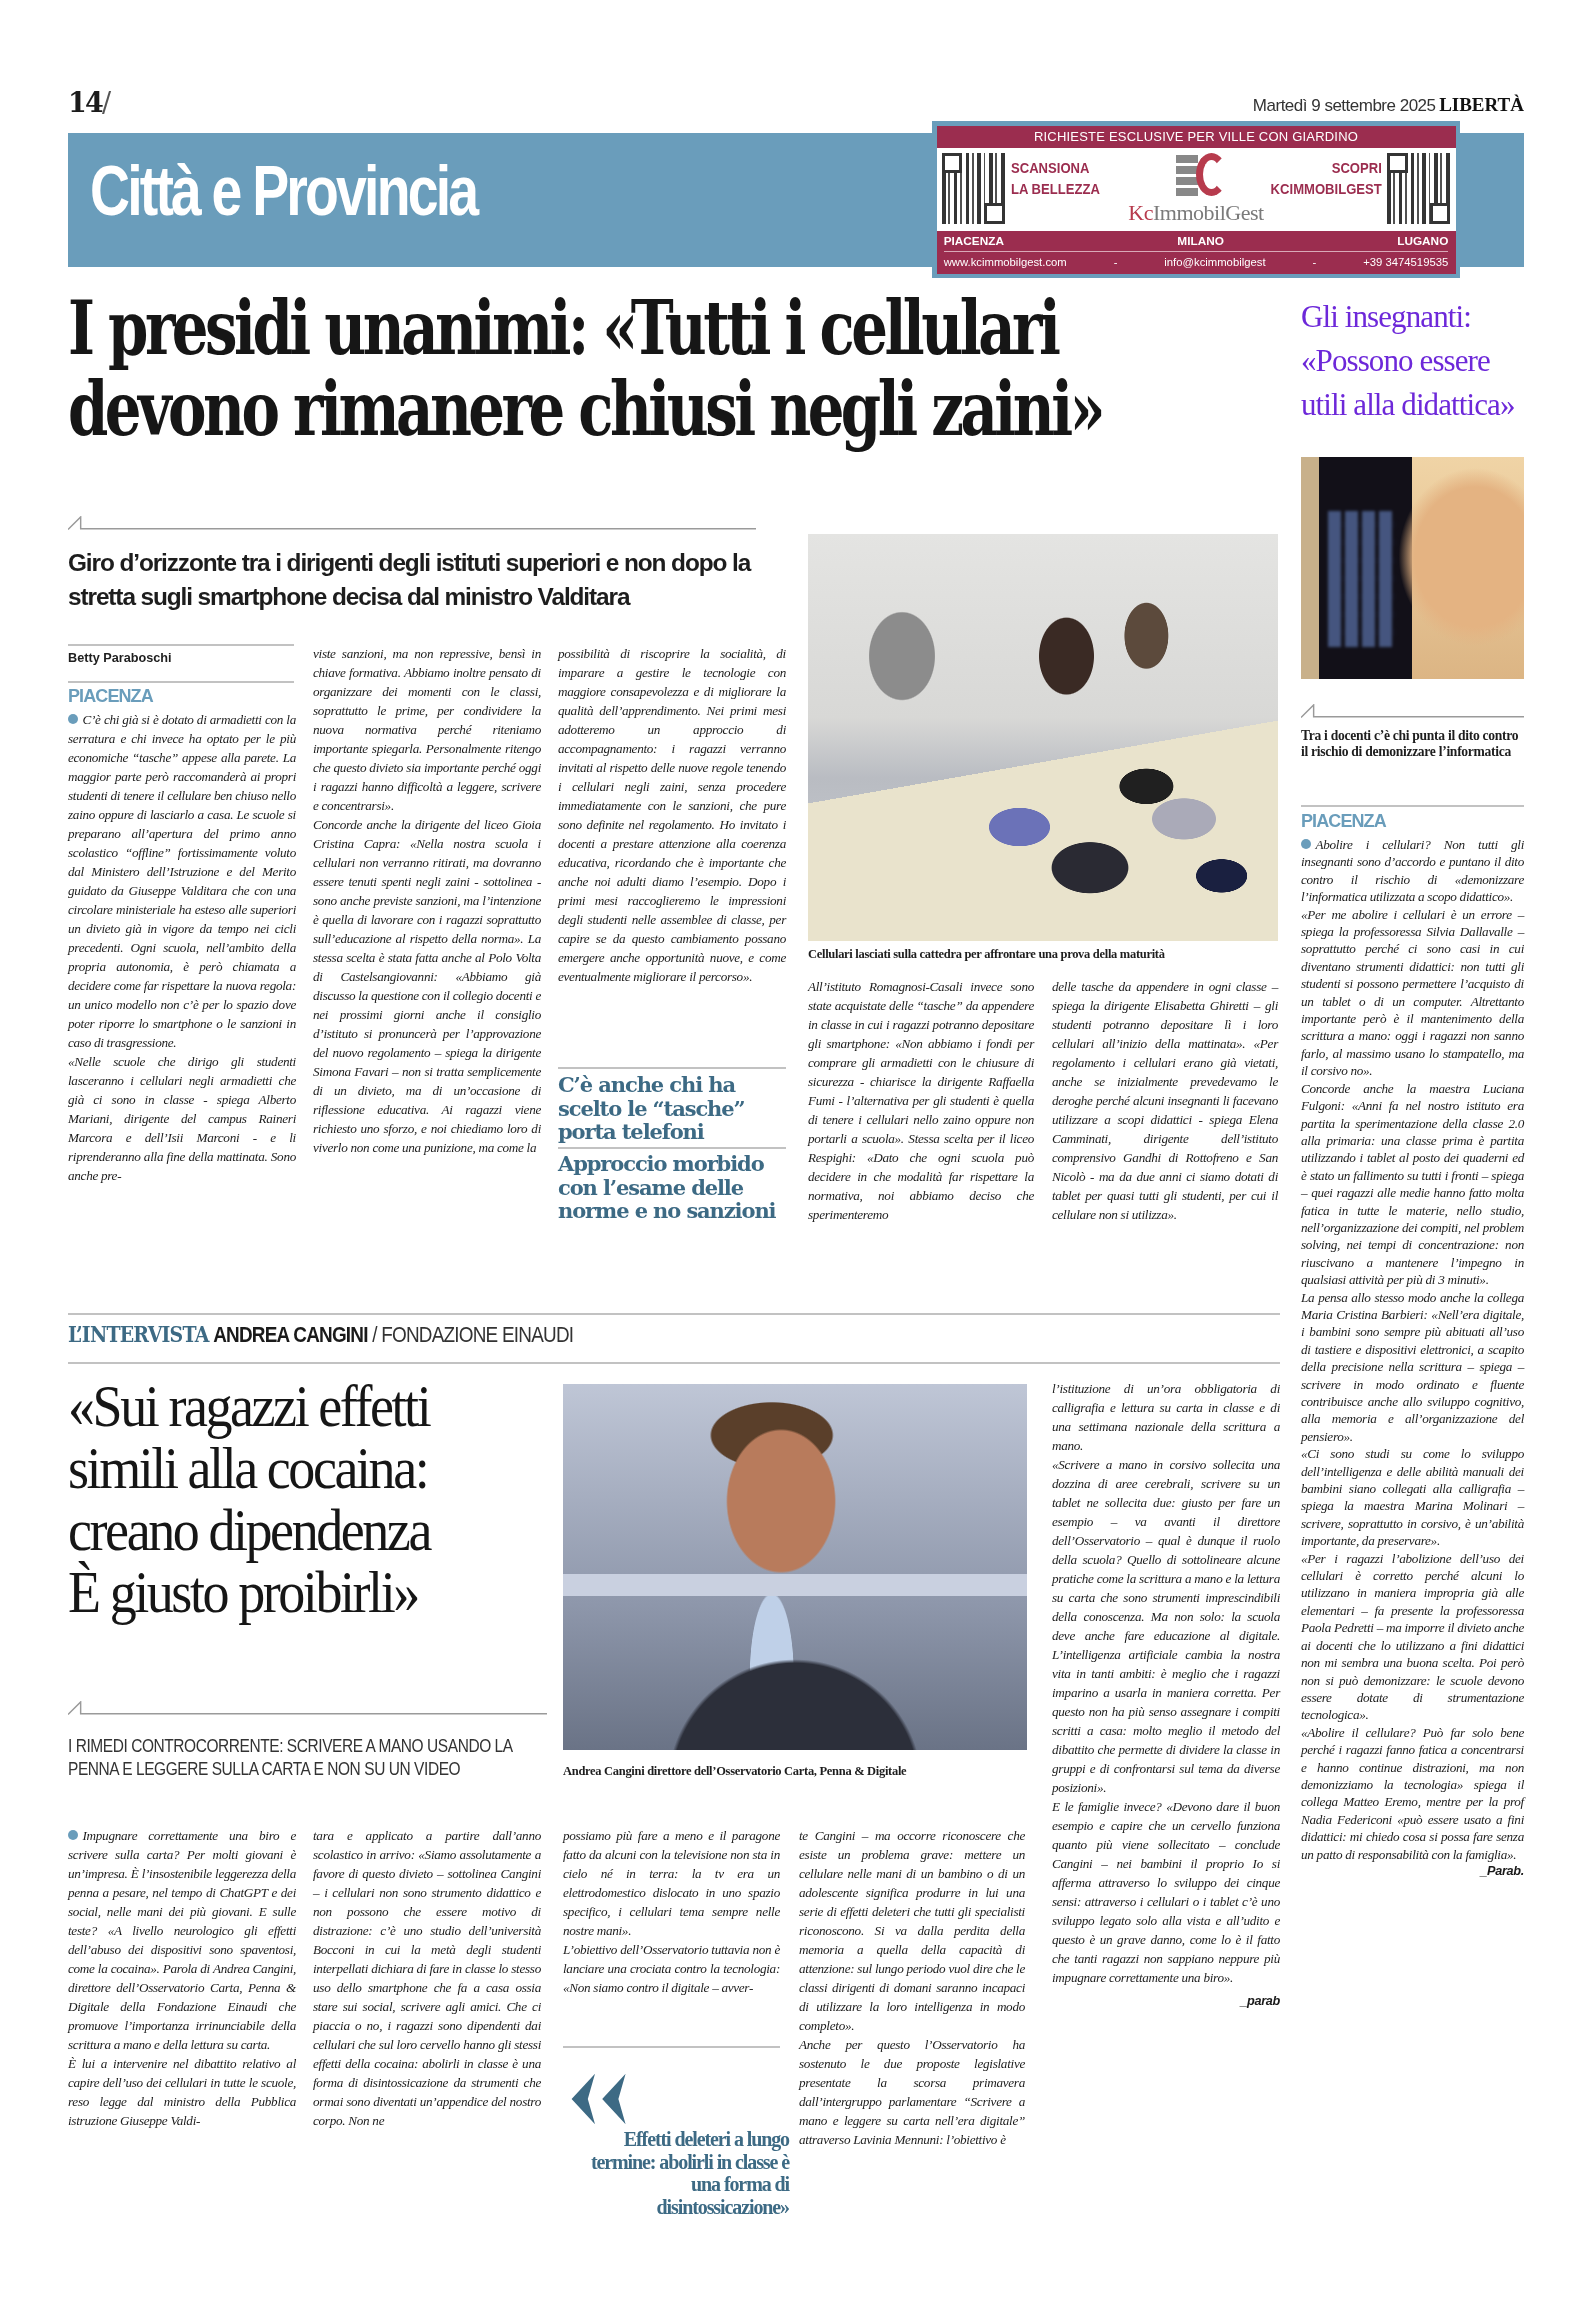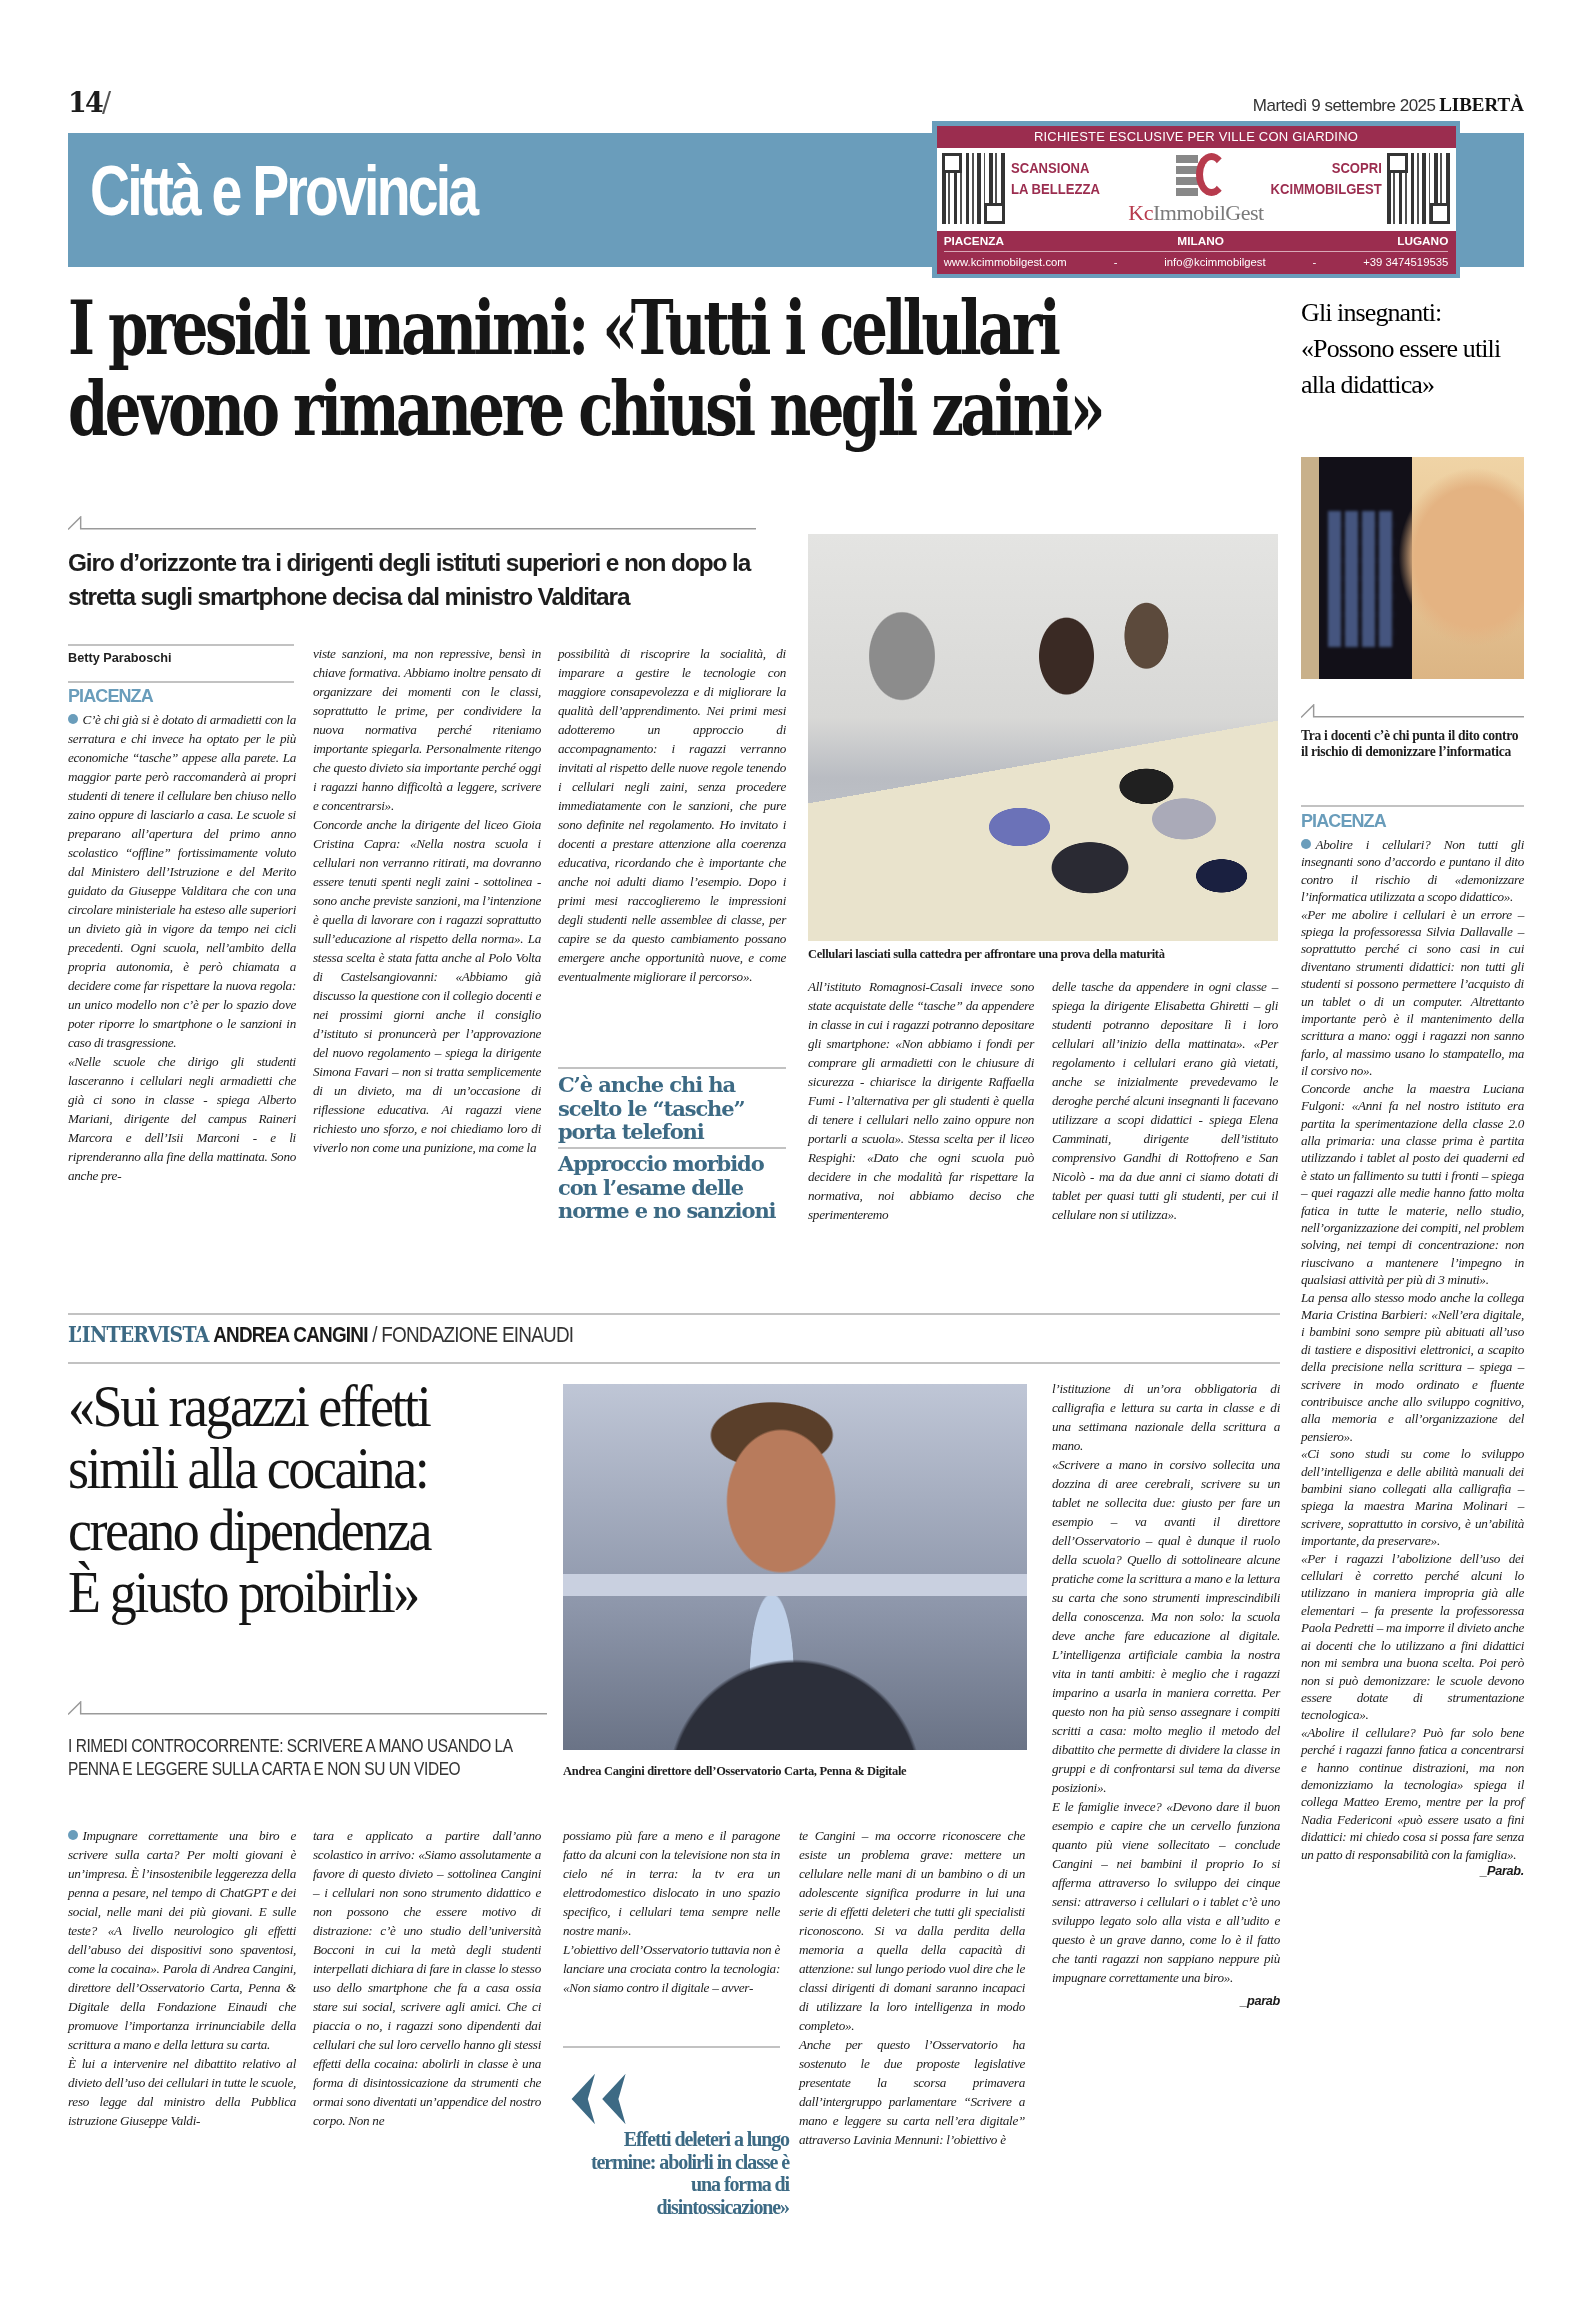--- a/index.html
+++ b/index.html
@@ -41,21 +41,21 @@
   .ad-brand .k { color: #b73b4d; }
   .ad-bottom { position: absolute; left: 0; right: 0; top: 105px; bottom: 0; background: #9b2d4f; color: #fff; font-family: "Liberation Sans", sans-serif; font-weight: bold; font-size: 11.8px; padding: 2.7px 7.2px; }
   .ad-row { display: flex; justify-content: space-between; line-height: 16.3px; }
   .ad-row.cities { border-bottom: 0.9px solid #d9a9b8; padding-bottom: 1.8px; margin-bottom: 1.8px; }
   .ad-row.contacts { font-weight: normal; font-size: 11.3px; }
 
   
   .headline { left: 68px; top: 288px; width: 1221px; font-family: "DejaVu Serif", serif; font-weight: bold; font-size: 74px; line-height: 81px; letter-spacing: -4.5px; transform: scaleX(0.78); transform-origin: left top; white-space: nowrap; color: #161616; }
 
   
-  .side-headline { left: 1301px; top: 295px; width: 235px; font-family: "Liberation Serif", serif; font-size: 26px; line-height: 36px; letter-spacing: -0.9px; color: #000000; }
+  .side-headline { left: 1301px; top: 295px; width: 235px; font-family: "Liberation Serif", serif; font-size: 31px; line-height: 44px; letter-spacing: -0.9px; color: #6d28d9; }
 
   .angle-rule { height: 12.7px; }
   .angle-rule svg { display: block; }
 
   .subhead { left: 68px; top: 546px; width: 688px; font-family: "Liberation Sans", sans-serif; font-weight: bold; font-size: 24.4px; line-height: 34px; letter-spacing: -1.1px; color: #1d1d1d; }
 
   .rule { position: absolute; height: 1.8px; background: #c2c2c2; }
 
   .byline { left: 68px; top: 651px; font-family: "Liberation Sans", sans-serif; font-weight: bold; font-size: 12.7px; color: #1e1e1e; }
   .dateline-place { font-family: "Liberation Sans", sans-serif; font-weight: bold; font-size: 18px; color: #6a9dbb; letter-spacing: -0.9px; }
@@ -244,21 +244,21 @@
       <polyline points="0,15 14,1 14,14 530,14" fill="none" stroke="#9a9a9a" stroke-width="1.6"></polyline>
     </svg>
 </div>
 <div class="abs interview-deck">I rimedi controcorrente: scrivere a mano usando la penna e leggere sulla carta e non su un video</div>
 
 <div class="photo photo-cangini"></div>
 <div class="caption" style="left:563px; top:1764px; width:470px;">Andrea Cangini direttore dell’Osservatorio Carta, Penna &amp; Digitale</div>
 
 <div class="col" style="left:68px; top:1826px; width:228px;">
   <p><span class="dot"></span><span>Impugnare correttamente una biro e scrivere sulla carta? Per molti giovani è un’impresa. È l’insostenibile leggerezza della penna a pesare, nel tempo di ChatGPT e dei social, nelle mani dei più giovani. E sulle teste? «A livello neurologico gli effetti dell’abuso dei dispositivi sono spaventosi, come la cocaina». Parola di Andrea Cangini, direttore dell’Osservatorio Carta, Penna &amp; Digitale della Fondazione Einaudi che promuove l’importanza irrinunciabile della scrittura a mano e della lettura su carta.</span></p>
-  <p>È lui a intervenire nel dibattito relativo al divieto dell’uso dei cellulari in tutte le scuole, reso legge dal ministro della Pubblica istruzione Giuseppe Valdi-</p>
+  <p>È lui a intervenire nel dibattito relativo al capire dell’uso dei cellulari in tutte le scuole, reso legge dal ministro della Pubblica istruzione Giuseppe Valdi-</p>
 </div>
 <div class="col" style="left:313px; top:1826px; width:228px;">
   <p>tara e applicato a partire dall’anno scolastico in arrivo: «Siamo assolutamente a favore di questo divieto – sottolinea Cangini – i cellulari non sono strumento didattico e non possono che essere motivo di distrazione: c’è uno studio dell’università Bocconi in cui la metà degli studenti interpellati dichiara di fare in classe lo stesso uso dello smartphone che fa a casa ossia stare sui social, scrivere agli amici. Che ci piaccia o no, i ragazzi sono dipendenti dai cellulari che sul loro cervello hanno gli stessi effetti della cocaina: abolirli in classe è una forma di disintossicazione da strumenti che ormai sono diventati un’appendice del nostro corpo. Non ne</p>
 </div>
 <div class="col" style="left:563px; top:1826px; width:217px;">
   <p>possiamo più fare a meno e il paragone fatto da alcuni con la televisione non sta in cielo né in terra: la tv era un elettrodomestico dislocato in uno spazio specifico, i cellulari tema sempre nelle nostre mani».</p>
   <p>L’obiettivo dell’Osservatorio tuttavia non è lanciare una crociata contro la tecnologia: «Non siamo contro il digitale – avver-</p>
 </div>
 
 <div class="rule" style="left:563px; top:2046px; width:217px;"></div>

